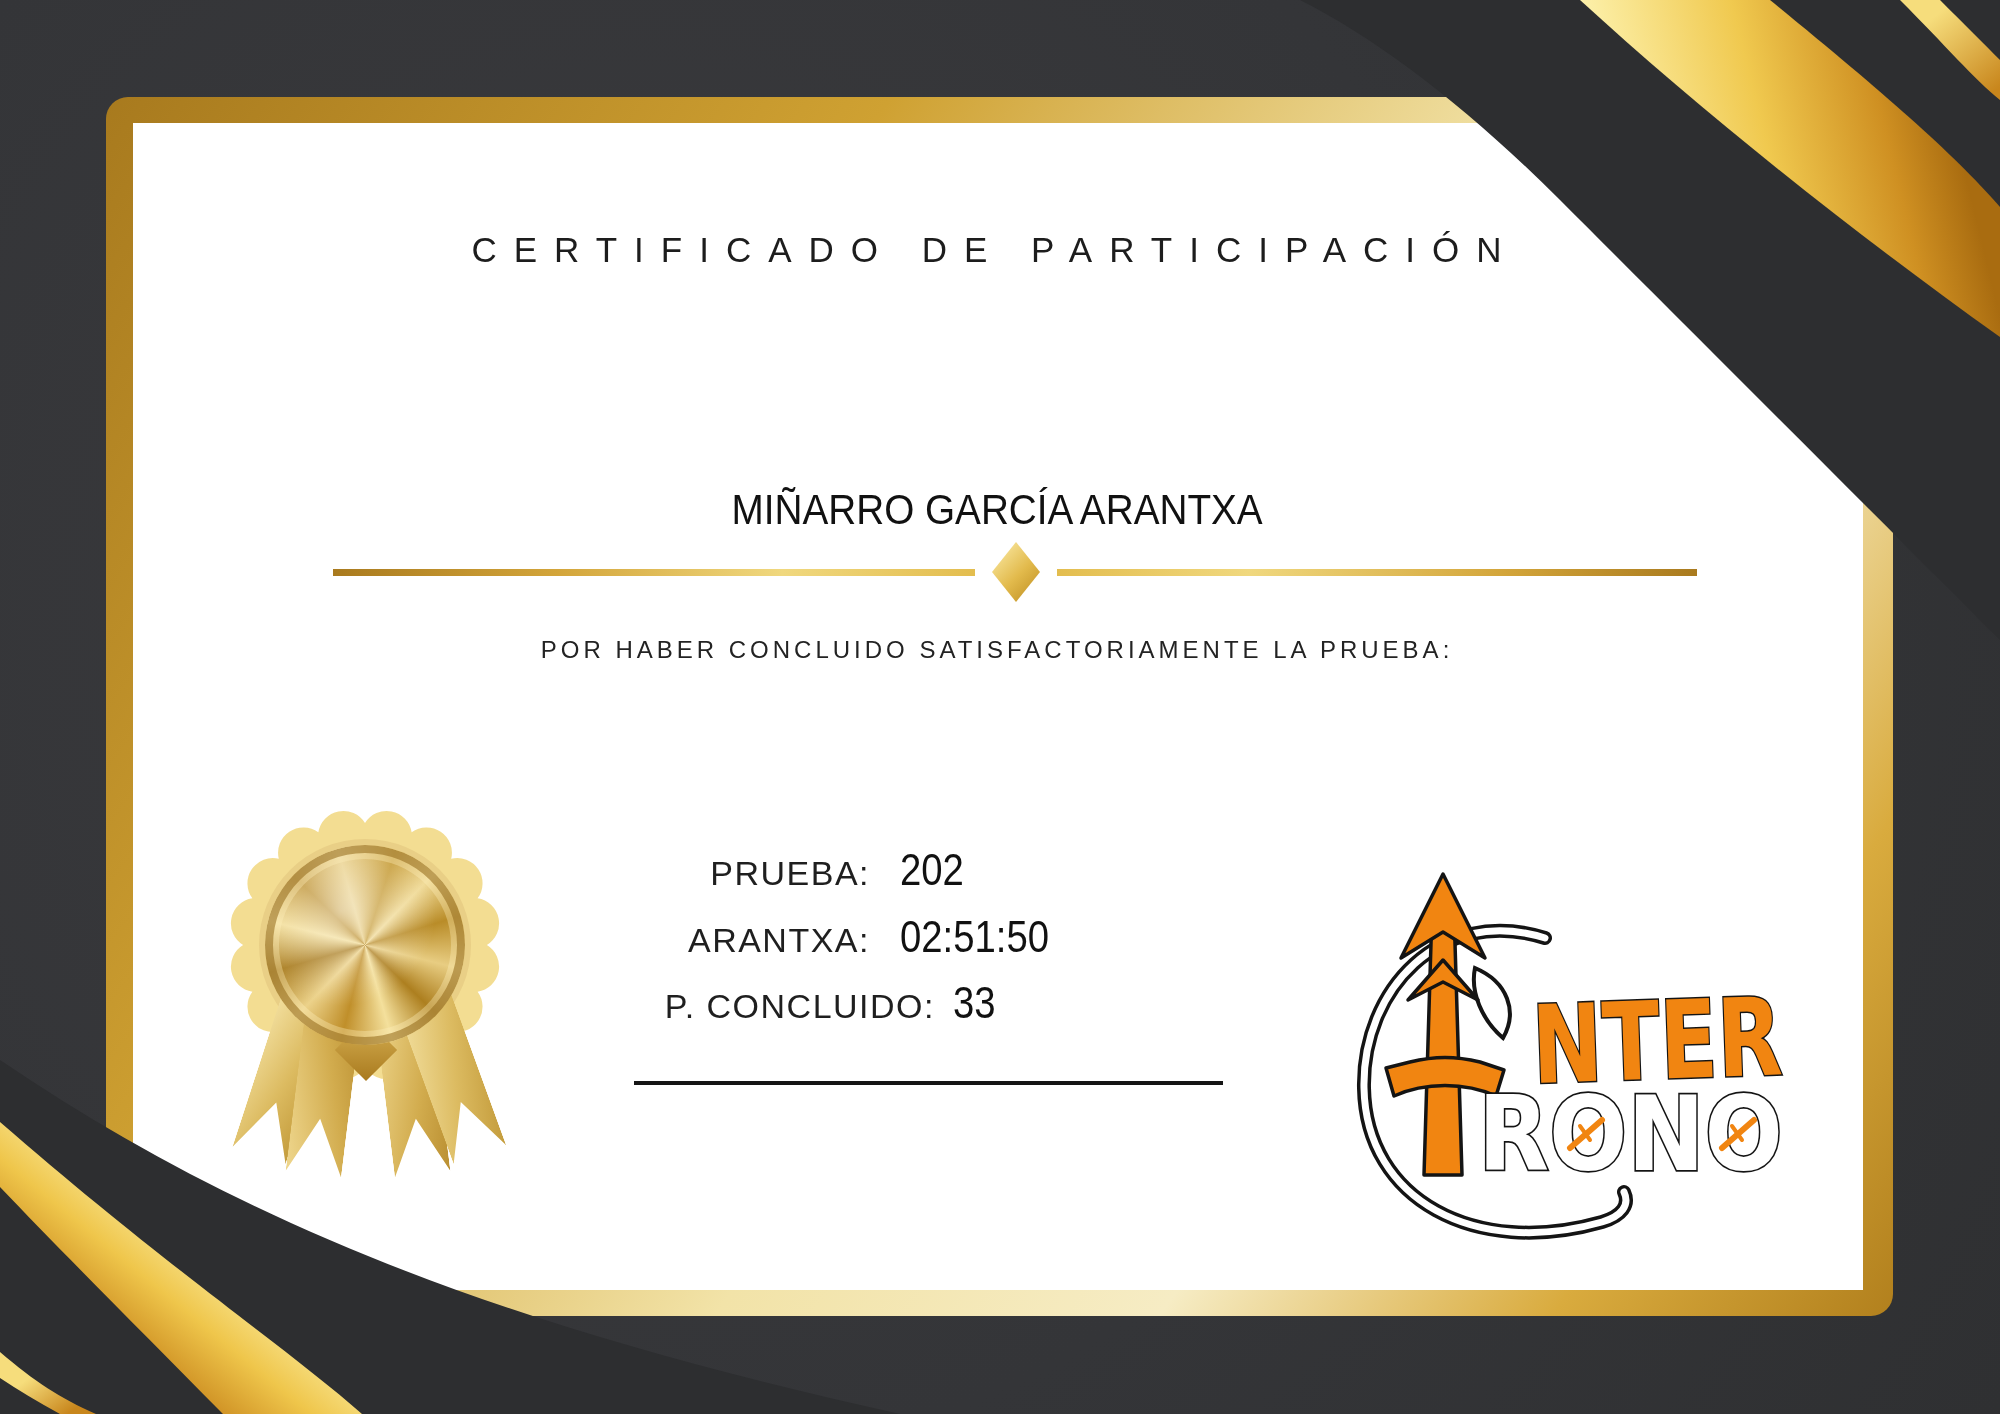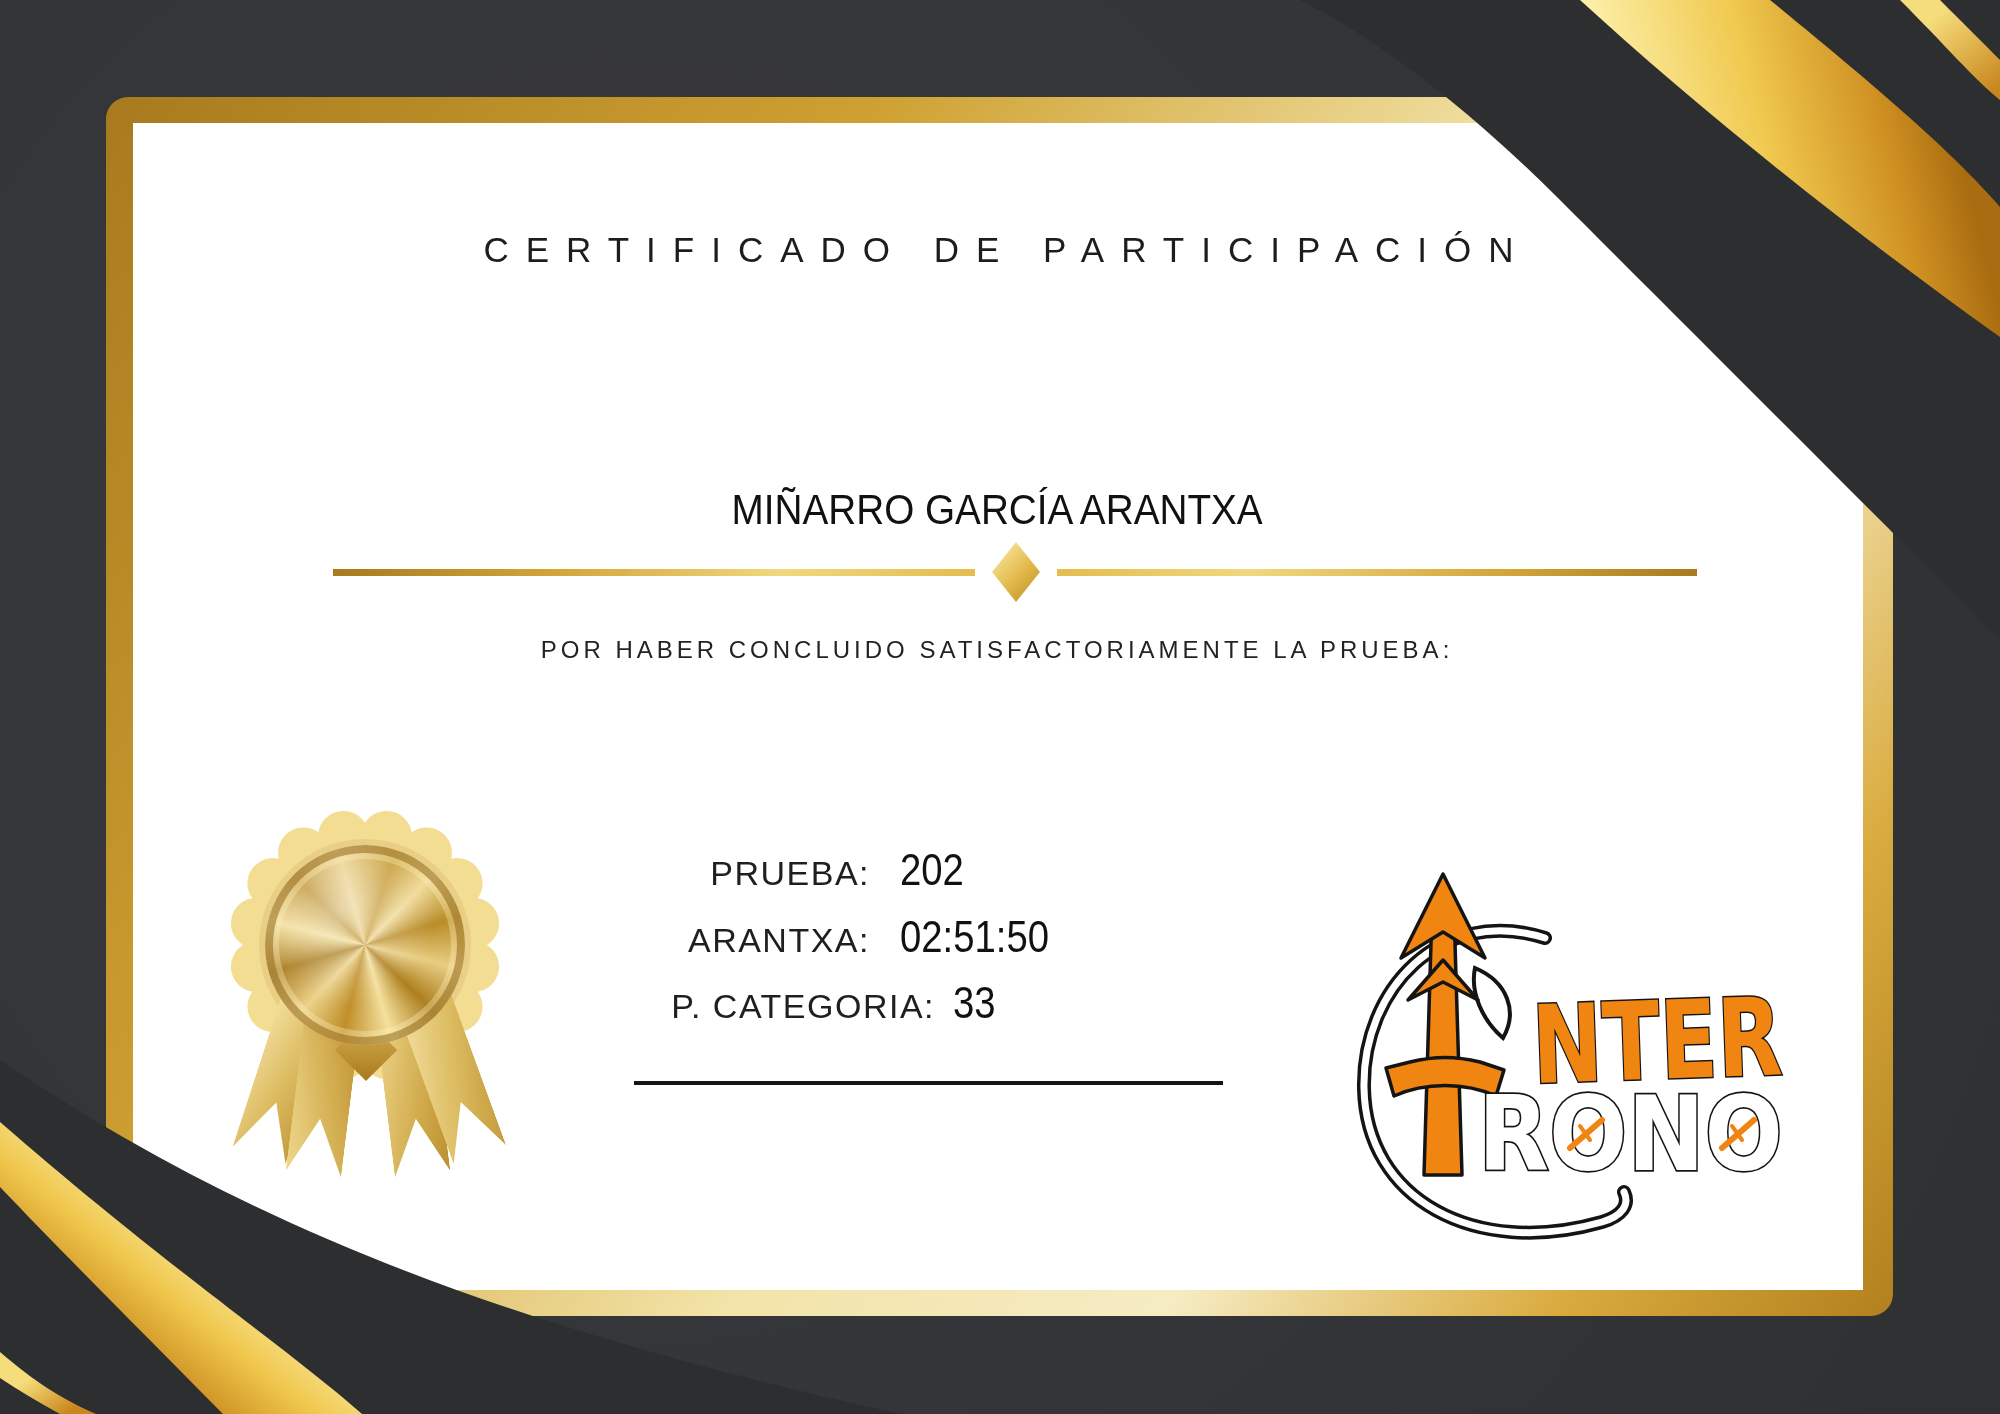--- a/index.html
+++ b/index.html
@@ -6,21 +6,21 @@
   #stage{
     position:relative;width:2000px;height:1414px;overflow:hidden;
     background:radial-gradient(circle at 32% 42%, #3a3a3d 0%, #343538 55%, #2f3032 100%);
     font-family:"Liberation Sans", sans-serif;
   }
   #decor-svg{position:absolute;left:0;top:0;width:2000px;height:1414px;}
   .abs{position:absolute;}
 
   
   .cert-title{
-    left:143px;top:230px;width:1728px;text-align:center;
+    left:131px;top:230px;width:1728px;text-align:center;
     font-size:35px;font-weight:400;letter-spacing:17px;
     color:#1d1d1d;white-space:nowrap;
   }
   .cert-name{
     left:133px;top:438px;width:1728px;text-align:center;line-height:70px;
     font-size:43px;font-weight:400;color:#111;white-space:nowrap;margin-top:36px;
   }
   .cert-name .squeeze{display:inline-block;transform:scaleX(0.9);transform-origin:center;}
   .cert-body{
     left:133px;top:636px;width:1728px;text-align:center;
@@ -177,21 +177,21 @@
 
   <div class="stat-row r1">
     <span class="stat-label">PRUEBA:</span>
     <span class="stat-value">202</span>
   </div>
   <div class="stat-row r2">
     <span class="stat-label">ARANTXA:</span>
     <span class="stat-value">02:51:50</span>
   </div>
   <div class="stat-row r3">
-    <span class="stat-label">P. CATEGORIA:</span>
+    <span class="stat-label">P. CONCLUIDO:</span>
     <span class="stat-value">33</span>
   </div>
 
   <div class="abs sig-line"></div>
 
   <div class="abs logo">
     <svg viewBox="0 0 470 400" width="470" height="400" aria-hidden="true">
 
       <g>
         <path d="M205,78 C100,45 22,130 24,228 C26,340 135,398 262,362 C282,356 290,345 284,332" fill="none" stroke="#141414" stroke-width="14" stroke-linecap="round"></path>

